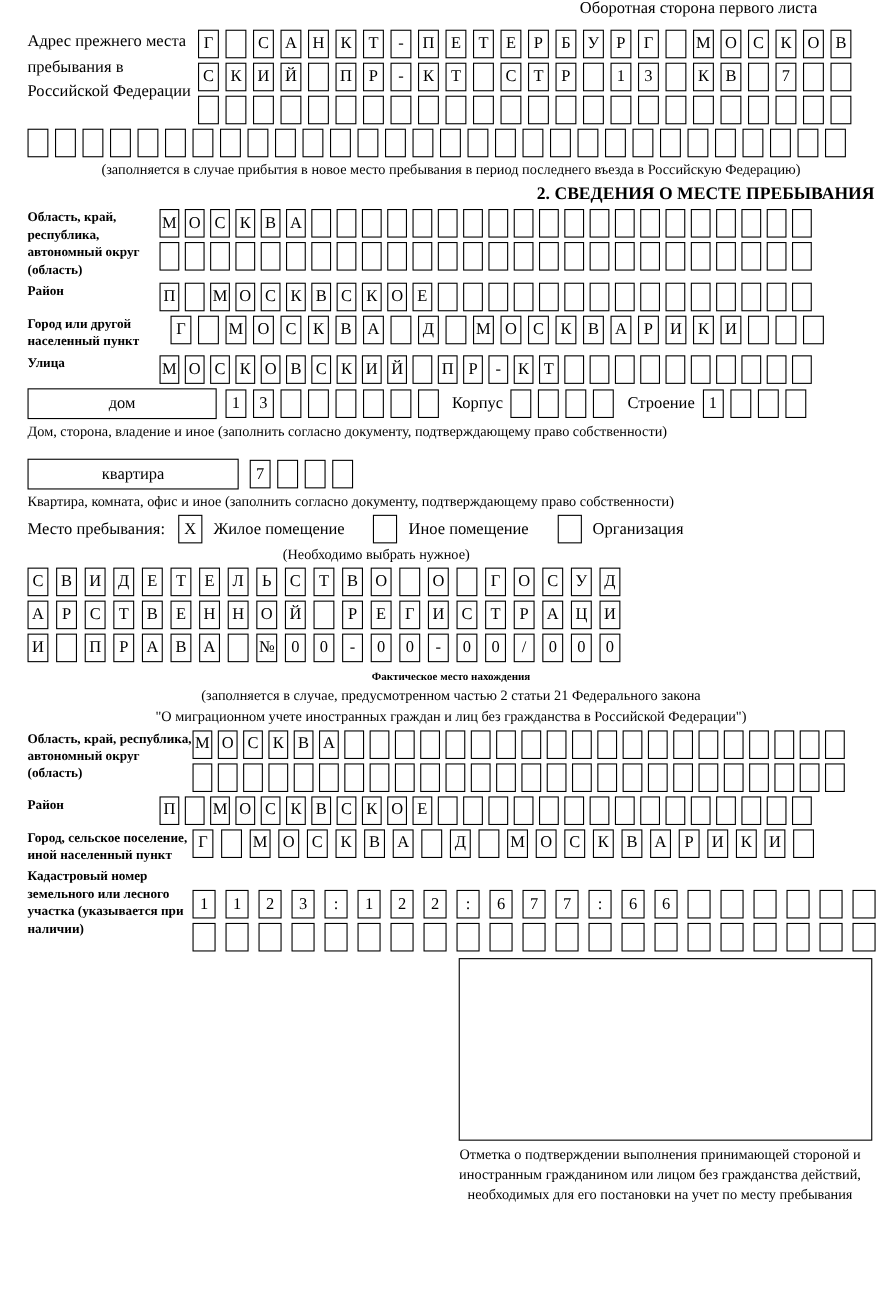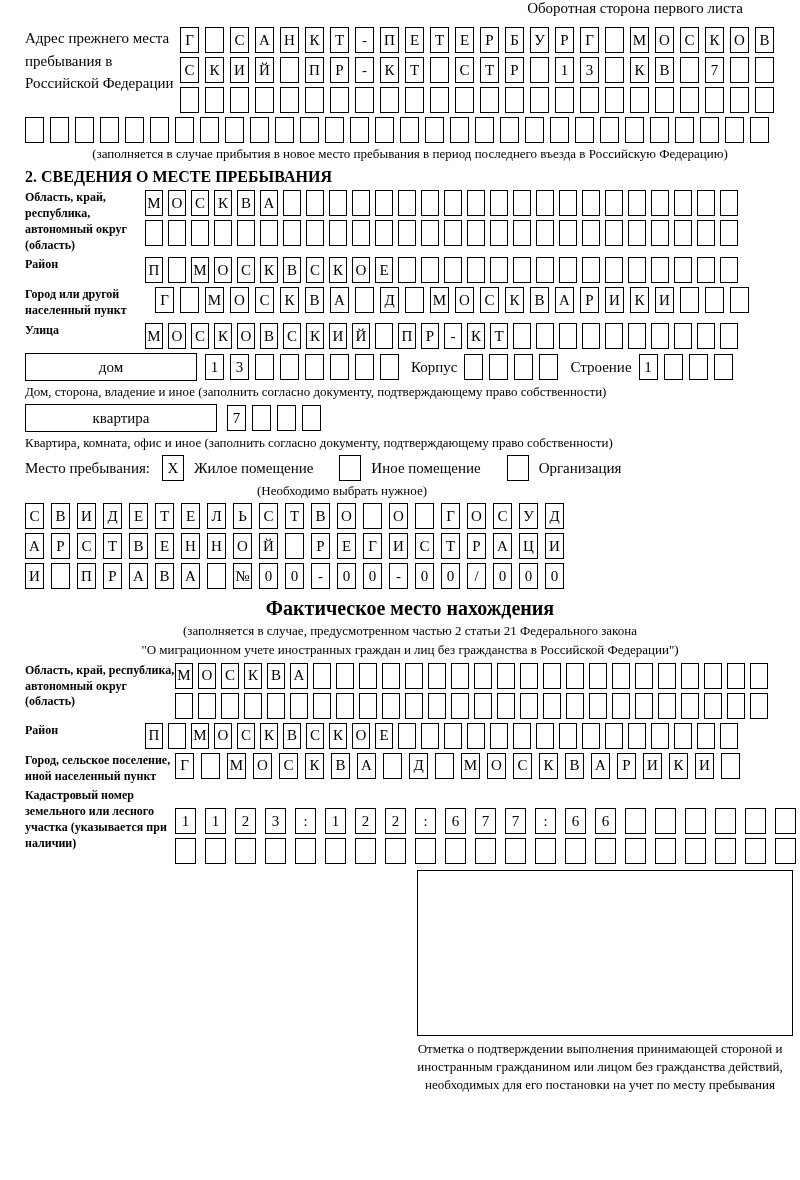--- a/index.html
+++ b/index.html
@@ -22,41 +22,41 @@
   .c21{gap:7px;}
   .c21k{gap:9px;} .c21k .cell{width:21px;}
   .c8,.c4{gap:6px;}
   
   .block1{display:flex;margin-top:10px;}
   .b1-label{flex:none;width:155px;font-size:15px;line-height:1.5;}
   .col-rows{display:flex;flex-direction:column;gap:4px;}
   .fullrow{margin-top:4px;}
   .caption{font-size:13px;line-height:1.32;margin-top:2px;}
   .center{text-align:center;}
-  .sec-title{text-align:left;font-weight:bold;font-size:16px;margin:6px 0 4px;}
+  .sec-title{text-align:right;font-weight:bold;font-size:16px;margin:6px 0 4px;}
   
   .field{display:flex;margin-bottom:4px;}
   .f-label{flex:none;font-size:12px;line-height:1.32;font-weight:bold;}
   .w120{width:120px;} .w130{width:130px;} .w150{width:150px;} .w215{width:215px;}
   
   .house-row{display:flex;align-items:center;margin:0 0 2px;}
   .big-box{flex:none;border:1.6px solid #000;height:28px;box-sizing:border-box;
     display:flex;align-items:center;justify-content:center;font-size:15px;}
   .hbox{width:172px;margin-right:8px;}
   .abox{width:192px;margin-right:10px;}
   .inline-label{font-size:15px;padding:0 7px 0 12px;}
   
   .stay-row{display:flex;align-items:center;margin:4px 0 2px;font-size:15px;}
   .checkbox{flex:none;width:22px;height:26px;border:1.6px solid #000;box-sizing:border-box;
     display:flex;align-items:center;justify-content:center;font-size:15px;}
   .stay-row .opt{padding:0 26px 0 10px;}
   .stay-row .lab{padding-right:12px;}
   .stay-note{font-size:13px;margin:0 0 4px 232px;}
   
-  .actual-title{text-align:center;font-weight:bold;font-size:20px;margin:8px 0 2px;}
+  .actual-title{text-align:center;font-weight:bold;font-size:10px;margin:8px 0 2px;}
   .actual-cap{text-align:center;font-size:13px;line-height:1.4;}
   .mt20{margin-top:20px;}
   
   .stamp-wrap{margin-left:360px;margin-top:6px;width:430px;}
   .stamp-box{width:376px;height:166px;border:1.6px solid #000;box-sizing:border-box;margin-left:32px;}
   .stamp-caption{text-align:center;font-size:13px;line-height:1.35;margin-top:4px;}
 </style>
 </head>
 <body>
 
@@ -361,21 +361,21 @@
     <div class="inline-label">Строение</div>
     <div class="cells c4">
         <div class="cell">1</div>
         <div class="cell"></div>
         <div class="cell"></div>
         <div class="cell"></div>
       </div>
   </div>
   <div class="caption">Дом, сторона, владение и иное (заполнить согласно документу, подтверждающему право собственности)</div>
 
-  <div class="house-row" style="margin-top:4px;">
+  <div class="house-row" style="margin-top:17px;">
     <div class="big-box abox">квартира</div>
     <div class="cells c4">
         <div class="cell">7</div>
         <div class="cell"></div>
         <div class="cell"></div>
         <div class="cell"></div>
       </div>
   </div>
   <div class="caption">Квартира, комната, офис и иное (заполнить согласно документу, подтверждающему право собственности)</div>
 

